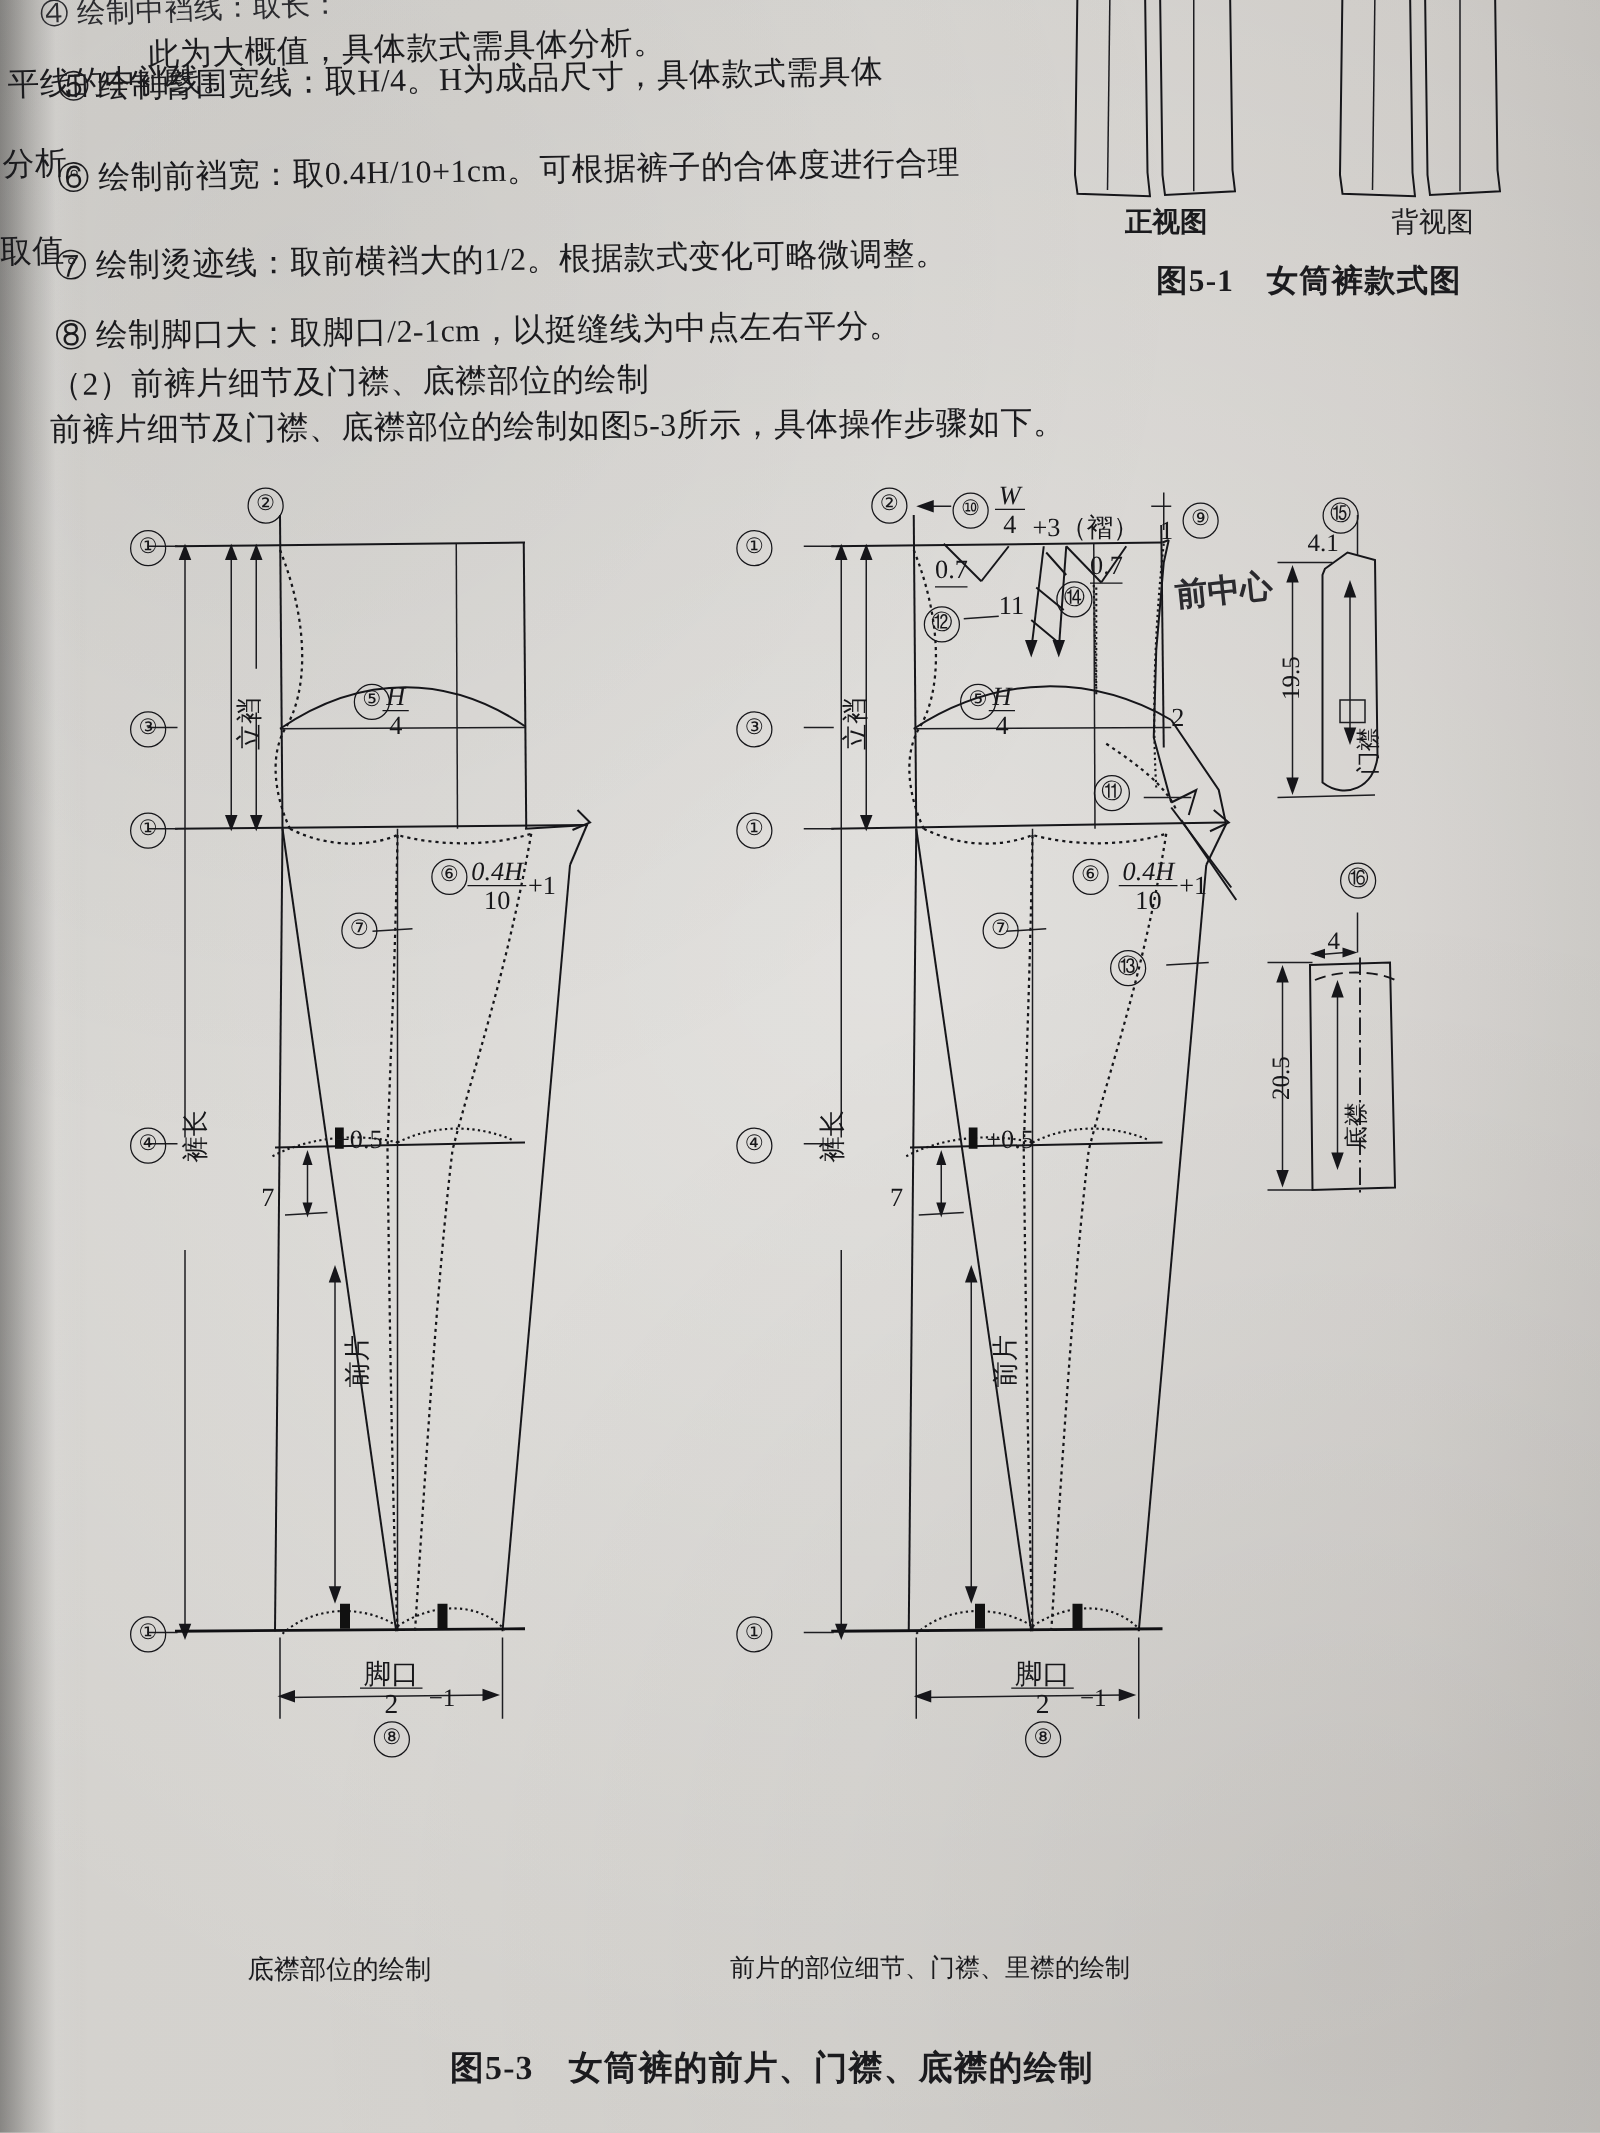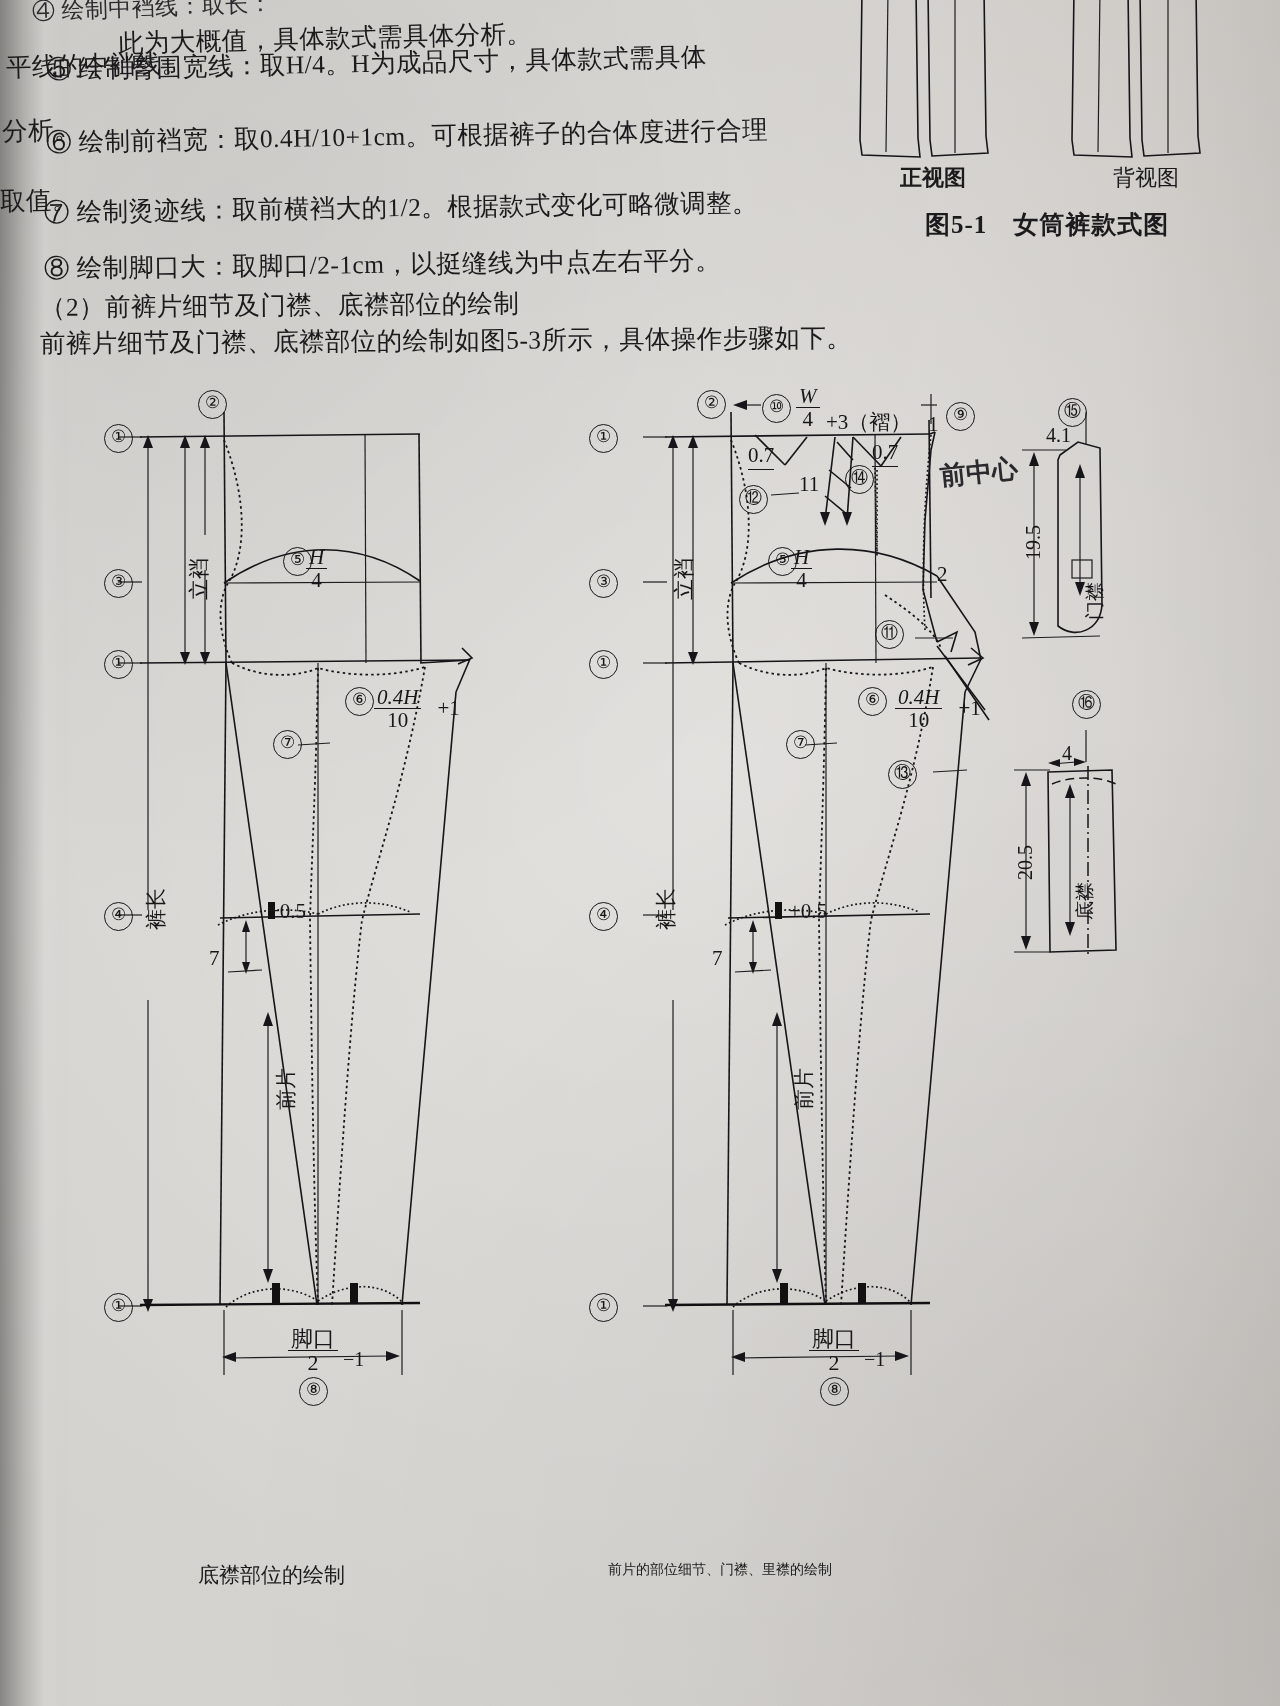--- a/index.html
+++ b/index.html
@@ -61,21 +61,21 @@
     width:27px;height:27px;border:1.6px solid #16161a;border-radius:50%;
     font-size:17px;line-height:24px;text-align:center;
     font-family:"Liberation Serif",serif;
     background:transparent;
   }
   .lbl{position:absolute;font-size:21px;white-space:nowrap;}
   .lblv{position:absolute;font-size:21px;white-space:nowrap;transform:rotate(-90deg);transform-origin:left top;}
   .frac{position:absolute;display:inline-block;text-align:center;font-size:21px;line-height:1.05;}
   .frac .n{display:block;border-bottom:1.5px solid #16161a;padding:0 3px;}
   .frac .d{display:block;padding:0 3px;}
-  .fracwrap{position:absolute;display:flex;align-items:center;gap:16px;font-size:21px;}
+  .fracwrap{position:absolute;display:flex;align-items:center;gap:1px;font-size:21px;}
   .ital{font-style:italic;}
 </style>
 </head>
 <body>
 
 <div class="paper"></div>
 <div class="curl"></div>
 
 <div id="wrap">
 
@@ -426,15 +426,16 @@
   <path class="arrowhead" d="M86 22 l-12 -4 v8 z"></path>
 
   <path class="ln-thin" d="M86 -10 L86 22"></path>
 </svg>
 <div class="num" style="left:1072px;top:690px;">⑯</div>
 <div class="lbl" style="left:1062px;top:742px;font-size:20px;">4</div>
 <div class="lblv" style="left:1014px;top:880px;font-size:20px;">20.5</div>
 <div class="lblv" style="left:1072px;top:920px;font-size:19px;">底襟</div>
 
 <div class="txt cap" style="left:198px;top:1561px;font-size:21px;">底襟部位的绘制</div>
-<div class="txt cap" style="left:608px;top:1561px;font-size:14px;">前片的部位细节、门襟、里襟的绘制</div>
+<div class="txt cap" style="left:584px;top:1561px;font-size:20px;">前片的部位细节、门襟、里襟的绘制</div>
+<div class="txt figcap" style="left:360px;top:1636px;font-size:27px;">图5-3　女筒裤的前片、门襟、底襟的绘制</div>
 
 </div>
 
 </body></html>

